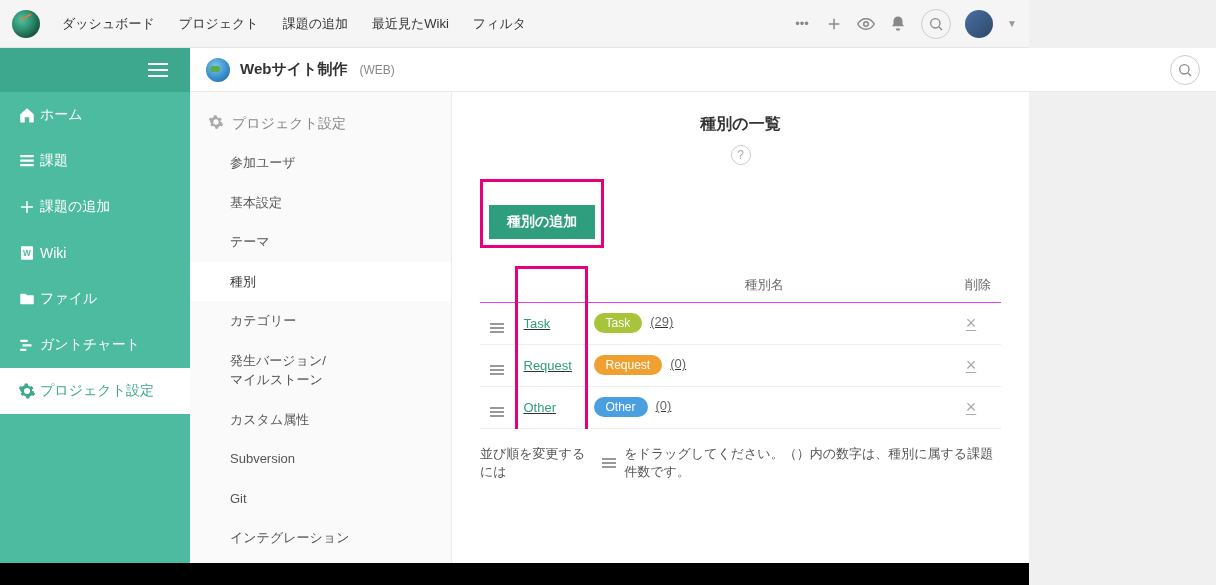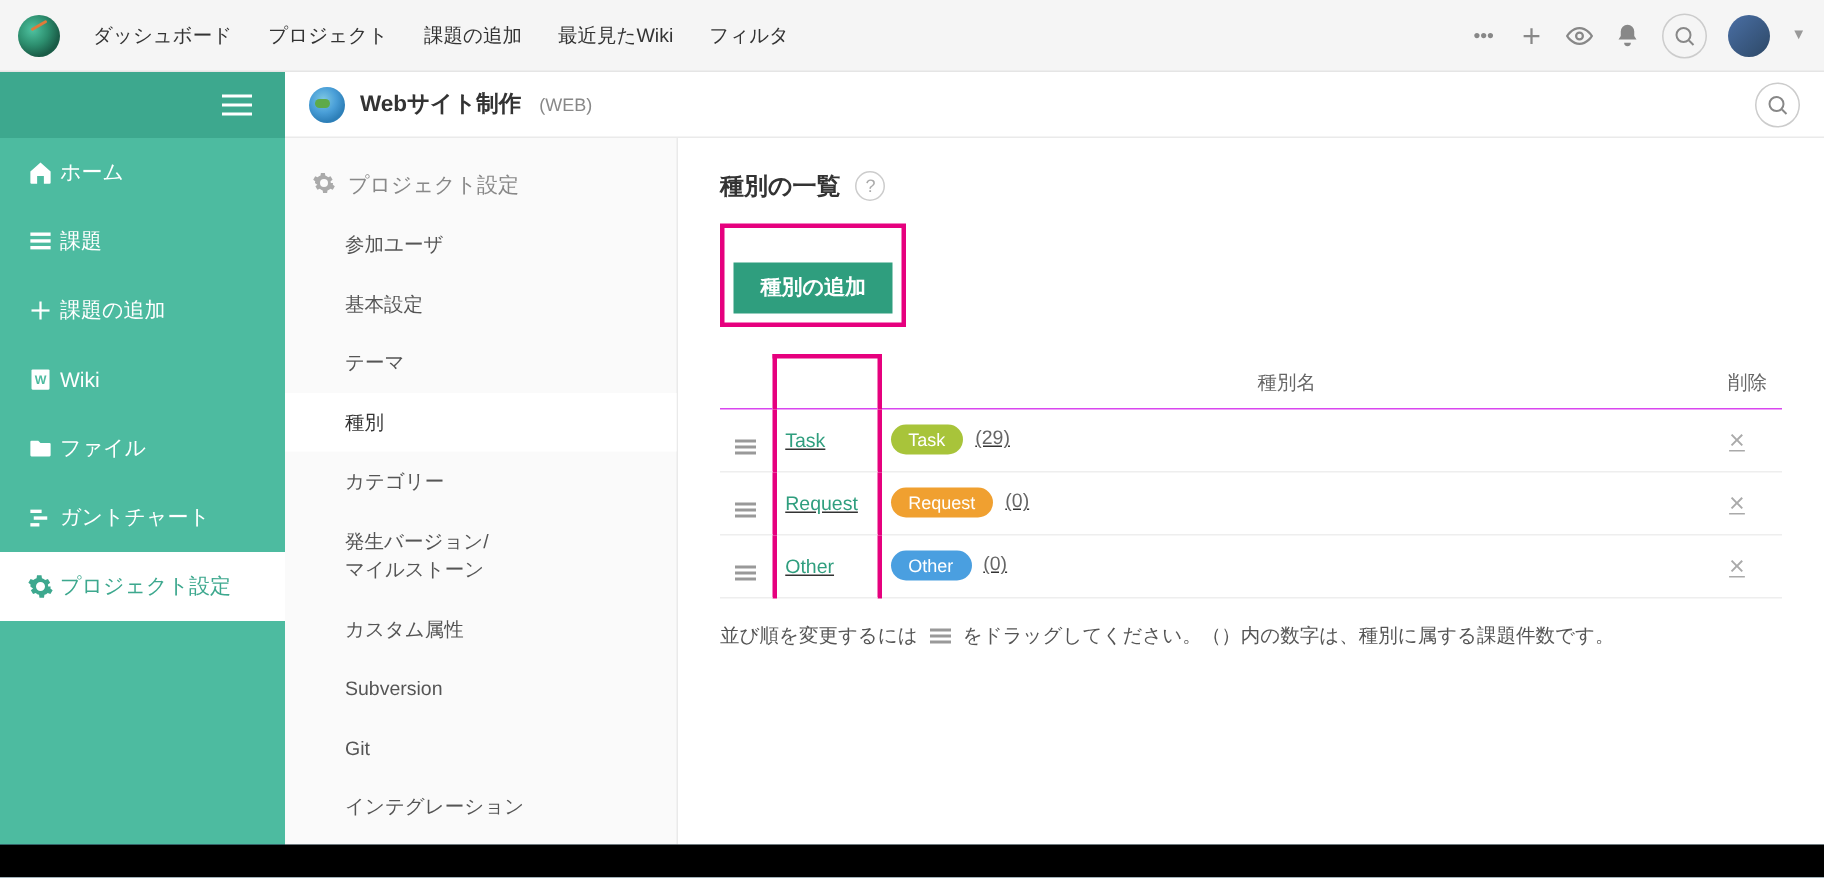--- a/index.html
+++ b/index.html
@@ -1,17 +1,17 @@
 <!DOCTYPE html>
 <html><head>
 <meta charset="utf-8">
 <style>
 * { margin: 0; padding: 0; box-sizing: border-box; }
 body { font-family: -apple-system, "Hiragino Sans", "Meiryo", sans-serif; font-size: 13px; color: #333; background: #f0f0f0; overflow: hidden; }
-.app { width: 1216px; height: 585px; display: flex; flex-direction: column; background: #7dd3fc; }
+.app { width: 1029px; height: 585px; display: flex; flex-direction: column; background: #f97316; }
 
 
 .topbar { height: 48px; background: #f5f5f5; border-bottom: 1px solid #e5e5e5; display: flex; align-items: center; padding: 0 12px; }
 .topbar-left { display: flex; align-items: center; gap: 4px; }
 .logo { width: 28px; height: 28px; border-radius: 50%; background: radial-gradient(circle at 35% 35%, #4fc3a1 0%, #2d8f6f 40%, #1a5c47 70%); position: relative; margin-right: 8px; }
 .logo::after { content: ""; position: absolute; top: 6px; left: 8px; width: 12px; height: 2px; background: #e07a3a; transform: rotate(-30deg); border-radius: 2px; }
 .topnav-item { padding: 6px 10px; color: #333; cursor: pointer; font-size: 13px; }
 .topbar-right { margin-left: auto; display: flex; align-items: center; gap: 14px; color: #888; }
 .tb-icon { width: 18px; height: 18px; display: flex; align-items: center; justify-content: center; cursor: pointer; }
 .tb-search { width: 30px; height: 30px; border-radius: 50%; border: 1px solid #ccc; display: flex; align-items: center; justify-content: center; }
@@ -39,21 +39,21 @@
 .proj-title { font-weight: 600; font-size: 15px; }
 .proj-key { color: #888; font-size: 12px; margin-left: 2px; }
 .proj-search { margin-left: auto; width: 30px; height: 30px; border-radius: 50%; border: 1px solid #ccc; display: flex; align-items: center; justify-content: center; color: #888; }
 
 .settings-menu { padding-top: 12px; }
 .settings-heading { display: flex; align-items: center; gap: 8px; padding: 10px 18px; color: #888; font-size: 14px; }
 .settings-heading .gear { color: #aaa; }
 .sm-item { padding: 10px 18px 10px 40px; color: #555; font-size: 13px; cursor: pointer; line-height: 1.5; }
 .sm-item.selected { background: #fff; color: #333; }
 .content { flex: 1; padding: 22px 28px; background: #fff; overflow: auto; }
-.page-title-row { display: flex; gap: 10px; margin-bottom: 14px; }
+.page-title-row { display: flex; align-items: center; gap: 10px; margin-bottom: 14px; flex-direction: column; }
 .page-title { font-size: 16px; font-weight: 600; }
 .help-circle { width: 20px; height: 20px; border-radius: 50%; border: 1px solid #ccc; color: #aaa; display: flex; align-items: center; justify-content: center; font-size: 12px; }
 
 .add-btn-wrap { display: inline-block; border: 3px solid #e6007e; padding: 6px; margin-bottom: 18px; }
 .add-btn { background: #2f9e7e; color: #fff; border: none; padding: 8px 18px; font-size: 14px; font-weight: 600; cursor: pointer; margin-top: 17px; }
 
 .types-table { width: 100%; border-collapse: collapse; }
 .types-table th { text-align: center; font-weight: 400; color: #666; font-size: 13px; padding: 8px 6px; border-bottom: 1px solid #d946ef; }
 .types-table th.col-name { text-align: center; }
 .types-table th.col-del { width: 60px; text-align: right; padding-right: 10px; }

